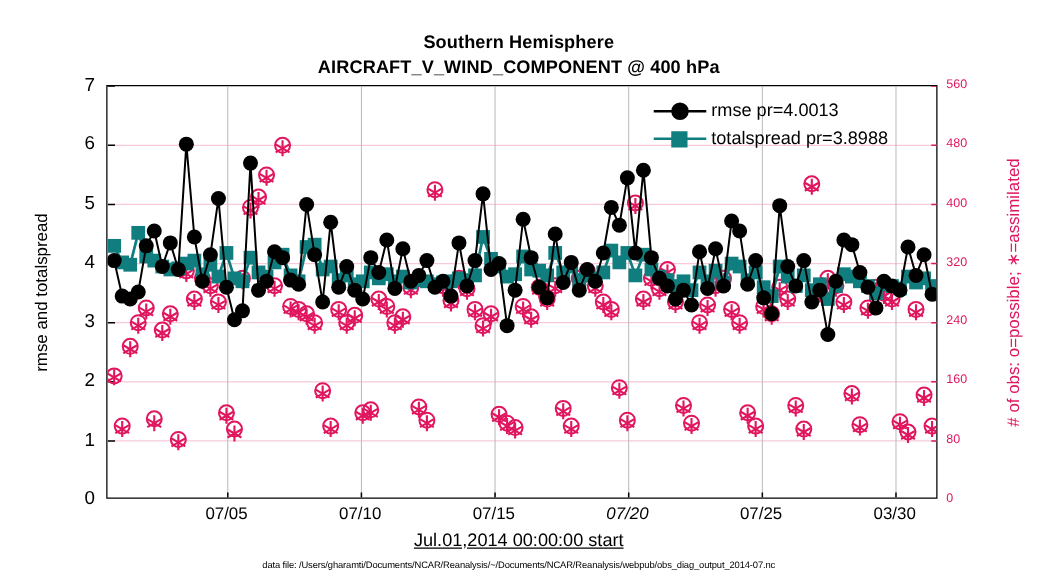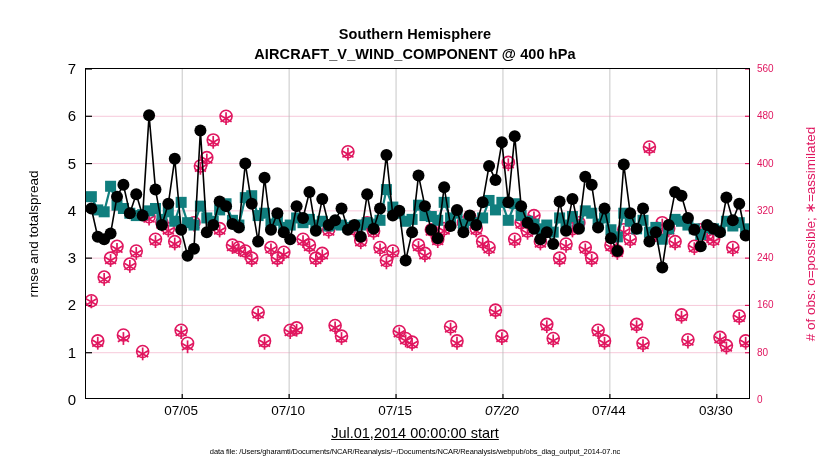--- a/index.html
+++ b/index.html
@@ -869,25 +869,39 @@
       <div class="ytick-right" style="top: 209.857px;">320</div>
       <div class="ytick-right" style="top: 162.571px;">400</div>
       <div class="ytick-right" style="top: 115.286px;">480</div>
       <div class="ytick-right" style="top: 68px;">560</div>
     </div>
   <div id="ticks-x">
       <div class="xtick" style="left: 181.222px;">07/05</div>
       <div class="xtick" style="left: 288.135px;">07/10</div>
       <div class="xtick" style="left: 395.048px;">07/15</div>
       <div class="xtick" style="left: 501.961px; font-style: italic;">07/20</div>
-      <div class="xtick" style="left: 608.875px;">07/44</div>
+      <div class="xtick" style="left: 608.875px;">07/25</div>
       <div class="xtick" style="left: 715.788px;">03/30</div>
     </div>
 
   <div class="ylabel-left">rmse and totalspread</div>
   <div class="ylabel-right"># of obs: o=possible; ∗=assimilated</div>
   <div class="xlabel">Jul.01,2014 00:00:00 start</div>
   <div class="filelabel">data file: /Users/gharamti/Documents/NCAR/Reanalysis/~/Documents/NCAR/Reanalysis/webpub/obs_diag_output_2014-07.nc</div>
 
   <div id="legend">
+    <div class="legend-row">
+      <span class="legend-sample">
+        <span class="legend-line" id="lg-line-0" style="background: rgb(0, 0, 0);"></span>
+        <span class="legend-dot" id="lg-dot-0" style="background: rgb(0, 0, 0);"></span>
+      </span>
+      <span class="legend-label">rmse pr=4.0013</span>
+    </div>
+    <div class="legend-row">
+      <span class="legend-sample">
+        <span class="legend-line" id="lg-line-1" style="background: rgb(16, 126, 126);"></span>
+        <span class="legend-sq" id="lg-sq-1" style="background: rgb(16, 126, 126);"></span>
+      </span>
+      <span class="legend-label">totalspread pr=3.8988</span>
+    </div>
   </div>
 
 </div>
 
 </body></html>

